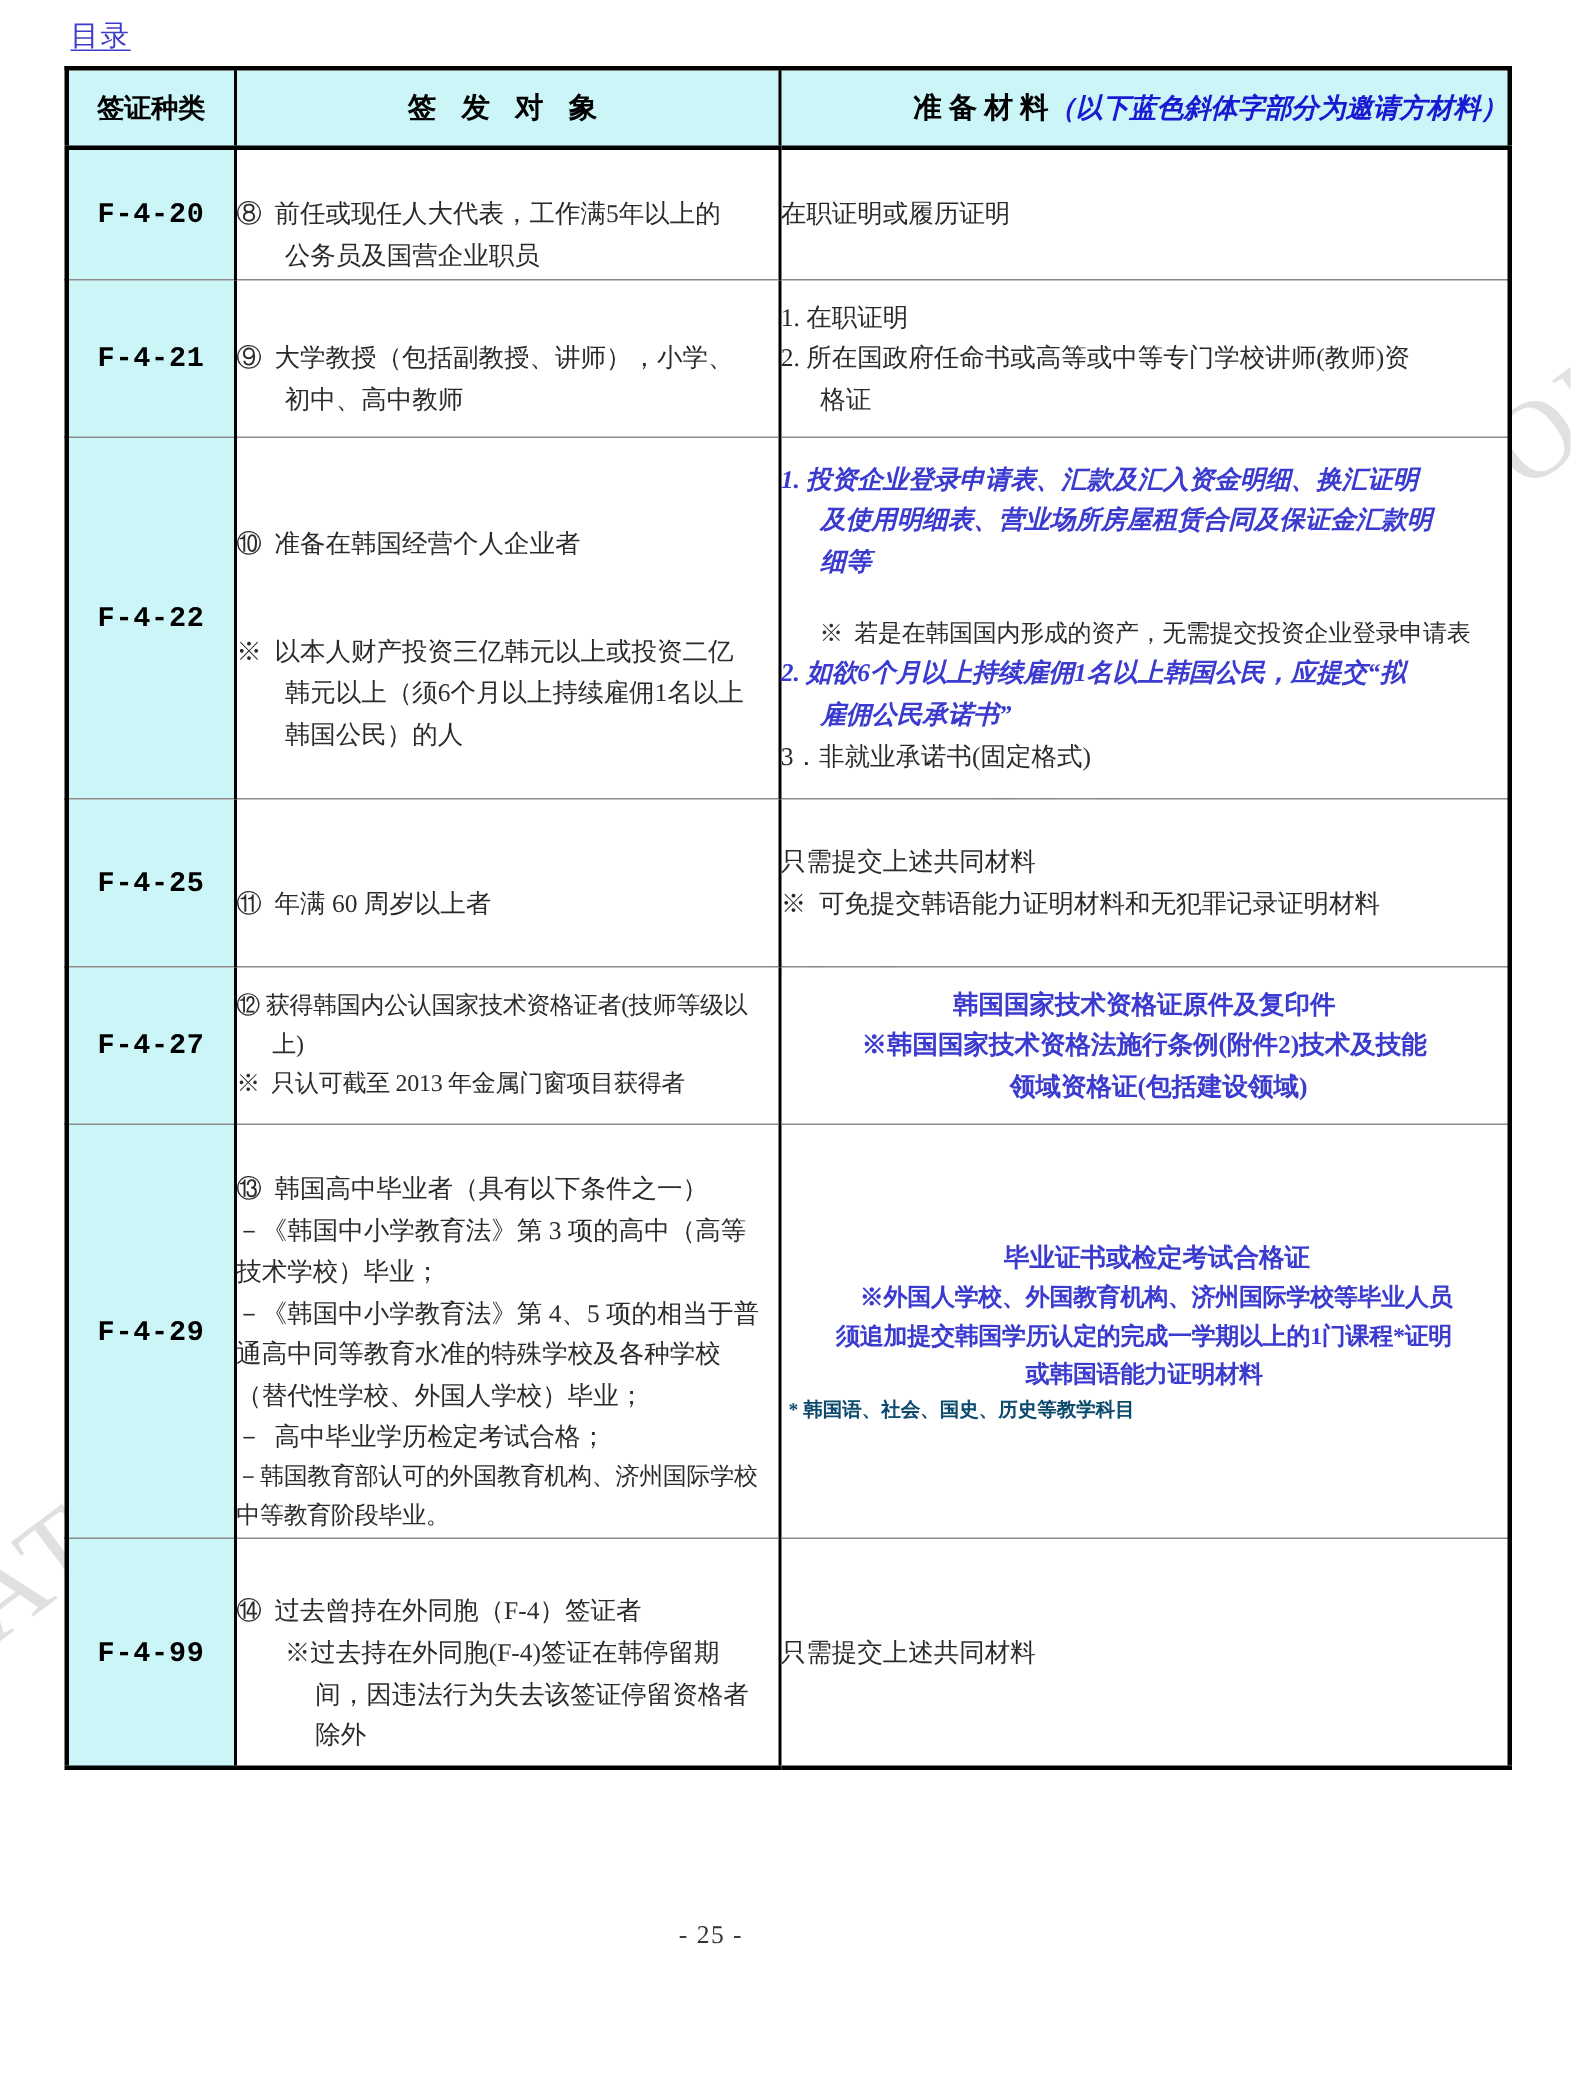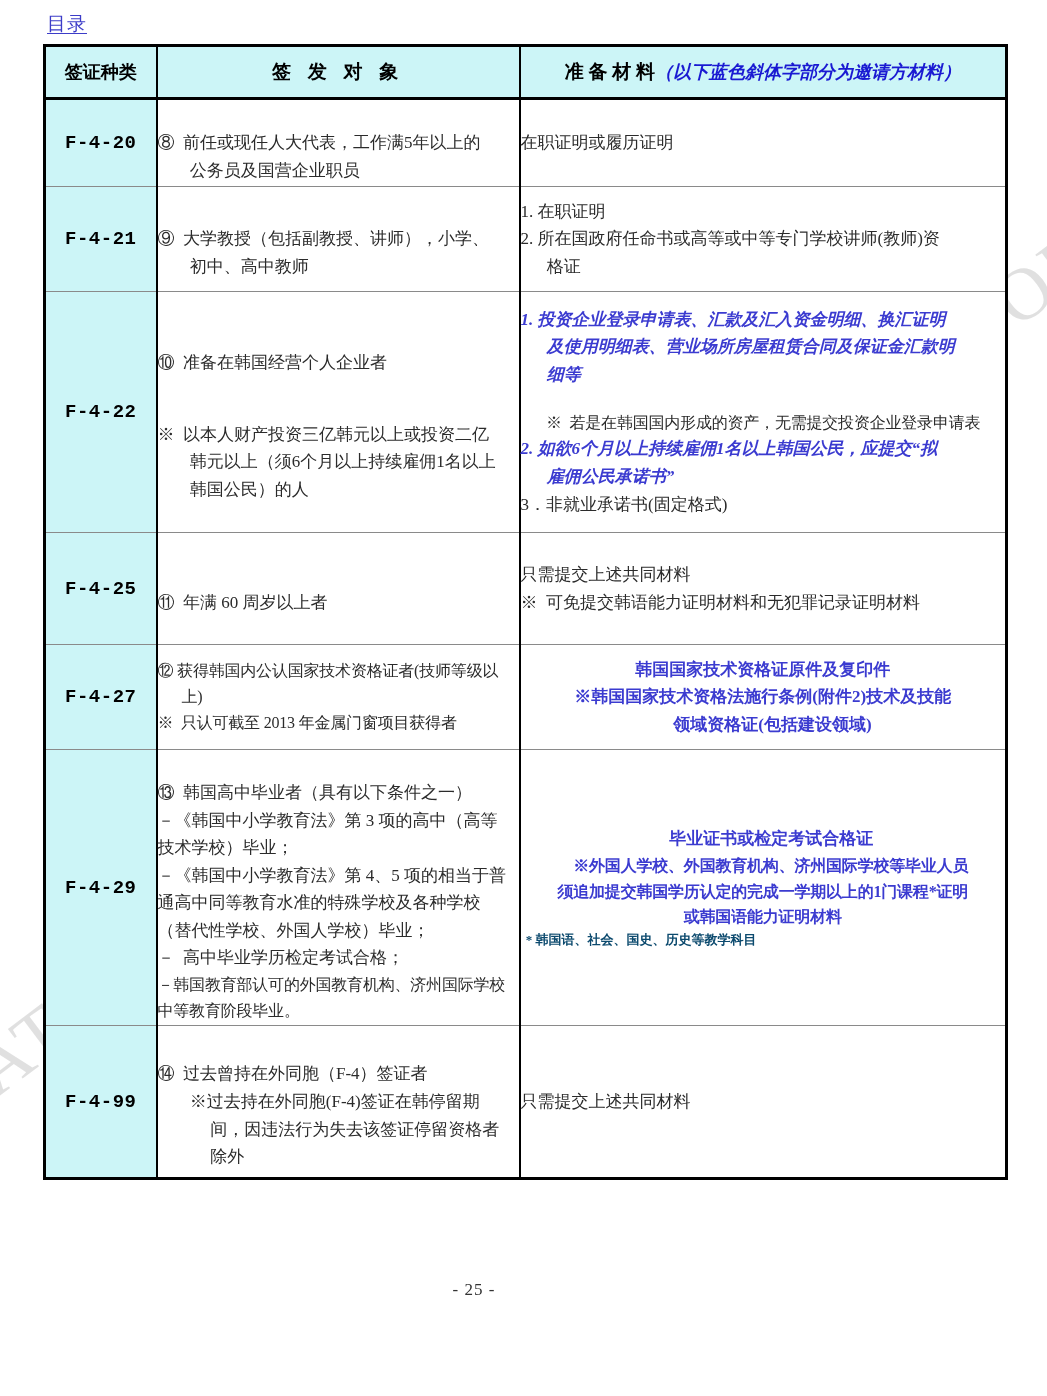--- a/index.html
+++ b/index.html
@@ -87,21 +87,21 @@
     border-bottom: 3px solid #000 !important;
     height: 50px;
     font-weight: bold;
     font-size: 19px;
     letter-spacing: 2px;
     text-align: center;
     color: #000;
   }
   thead th.h1 { border-right: 2px solid #000 !important; letter-spacing: 0px; font-size: 18px;}
   thead th.h2 { border-right: 2px solid #000 !important; letter-spacing: 6px; }
-  thead th.h3 { letter-spacing: 0px; }
+  thead th.h3 { letter-spacing: 0px; text-align: right; }
   .hdr-blue {
     color: #1a1ad2;
     font-style: italic;
     font-weight: bold;
     letter-spacing: 0px;
     font-size: 18px;
   }
 
   td.code {
     background: #ccf5f7;

